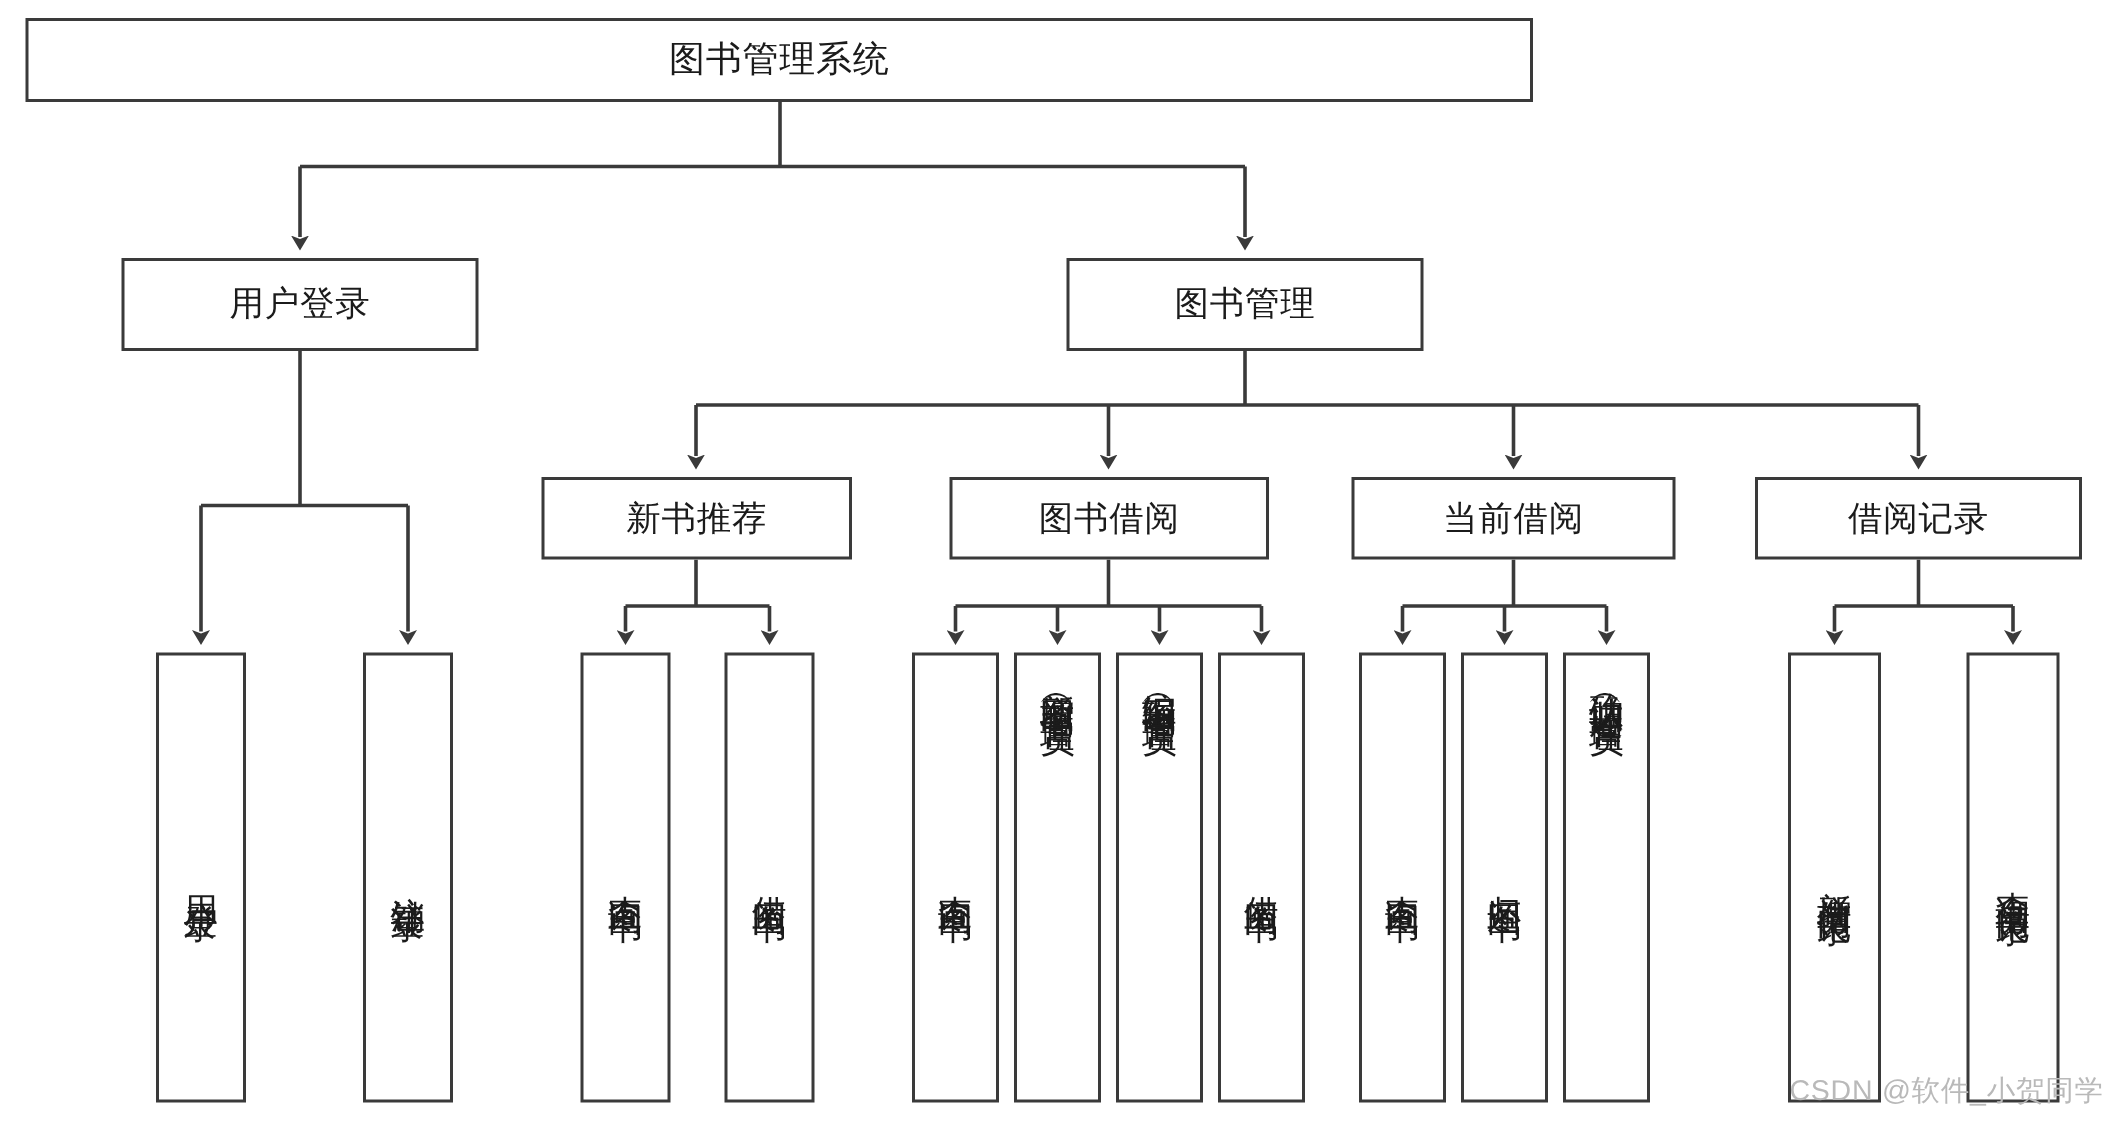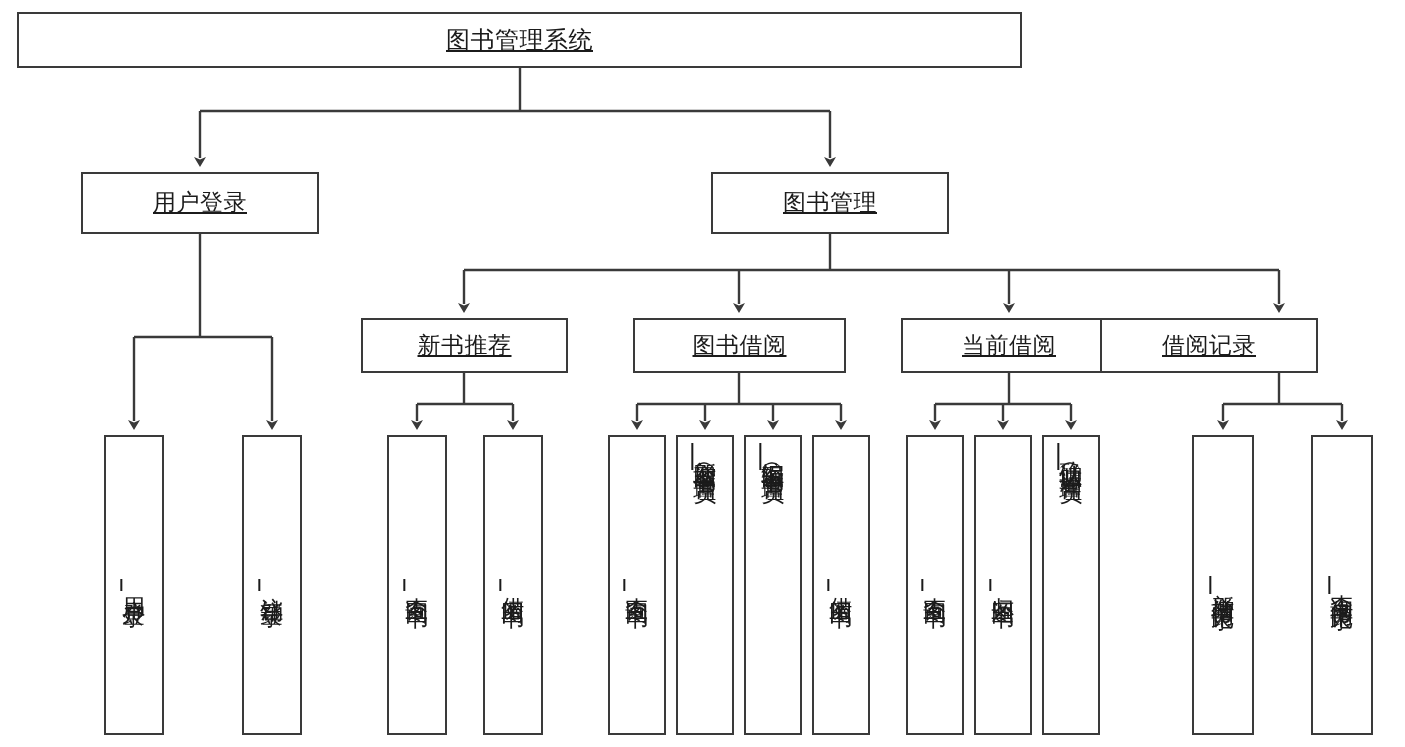--- a/index.html
+++ b/index.html
@@ -28,21 +28,20 @@
   }
   .node {
     position: absolute;
     box-sizing: border-box;
     background: #ffffff;
     border: 2px solid #3a3a3a;
     display: flex;
     align-items: center;
     justify-content: center;
     color: #1b1b1b;
-    text-decoration: underline;
   }
   .node .label {
     display: block;
     text-align: center;
     letter-spacing: 0.5px;
     white-space: nowrap;
   }
   .node.horiz .label {
     font-size: 23px;
     line-height: 1.1;
@@ -143,21 +142,21 @@
 
   <div class="node horiz" style="left: 711px; top: 172px; width: 238px; height: 62px;">
     <span class="label">图书管理</span>
   </div>
   <div class="node horiz" style="left: 633px; top: 318px; width: 213px; height: 55px;">
     <span class="label">图书借阅</span>
   </div>
   <div class="node horiz" style="left: 901px; top: 318px; width: 216px; height: 55px;">
     <span class="label">当前借阅</span>
   </div>
-  <div class="node horiz" style="left: 1100px; top: 318px; width: 218px; height: 55px;">
+  <div class="node horiz" style="left: 1170px; top: 318px; width: 218px; height: 55px;">
     <span class="label">借阅记录</span>
   </div>
 
   <div class="node vert mid" style="left: 104px; top: 435px; width: 60px; height: 300px;">
     <span class="label">用户登录</span>
   </div>
   <div class="node vert mid" style="left: 242px; top: 435px; width: 60px; height: 300px;">
     <span class="label">注销登录</span>
   </div>
   <div class="node vert mid" style="left: 387px; top: 435px; width: 60px; height: 300px;">
@@ -187,13 +186,14 @@
   <div class="node vert" style="left: 1042px; top: 435px; width: 58px; height: 300px;">
     <span class="label">确认归还（管理员）</span>
   </div>
   <div class="node vert mid" style="left: 1192px; top: 435px; width: 62px; height: 300px;">
     <span class="label">新增借阅记录</span>
   </div>
   <div class="node vert mid" style="left: 1311px; top: 435px; width: 62px; height: 300px;">
     <span class="label">查询借阅记录</span>
   </div>
 
+  <div class="watermark" style="left:1193px; top:714px;">CSDN @软件_小贺同学</div>
 </div>
 
 </body></html>

